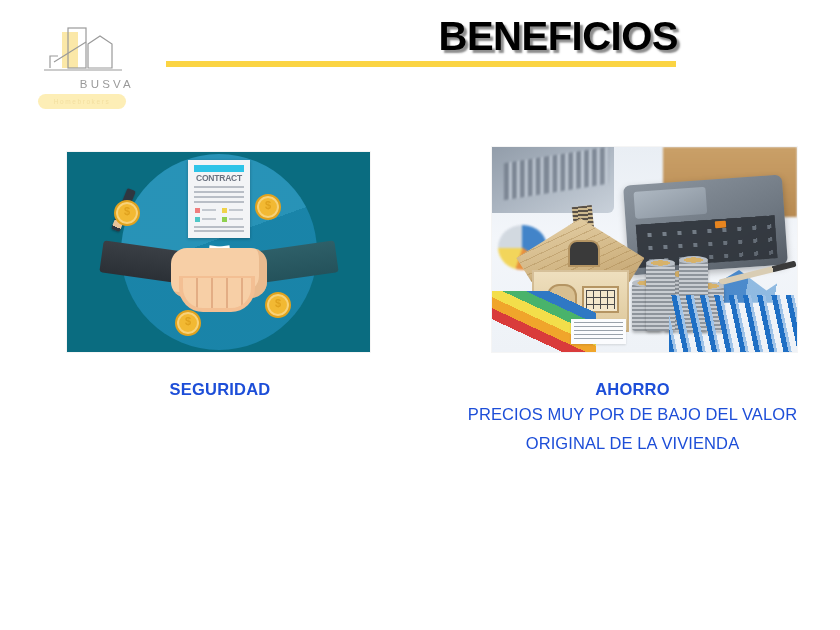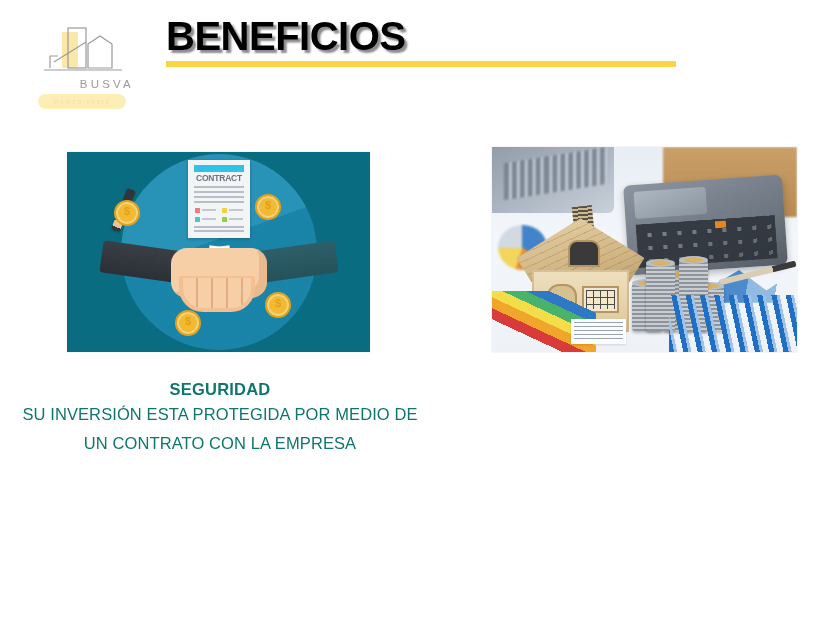--- a/index.html
+++ b/index.html
@@ -67,21 +67,21 @@
     color: #f3dfa0;
     line-height: 13px;
   }
 
   
   .title {
     position: absolute;
     left: 166px;
     top: 12px;
     width: 512px;
-    text-align: left;
+    text-align: right;
     font-size: 40px;
     font-weight: bold;
     letter-spacing: -0.5px;
     color: #000000;
     text-shadow: 3px 3px 2px rgba(120,120,120,0.85);
     line-height: 48px;
     white-space: nowrap;
   }
   .title-rule {
     position: absolute;
@@ -488,21 +488,21 @@
     content: "";
     position: absolute;
     inset: 3px;
     background: repeating-linear-gradient(180deg,#9aa2ab 0 1px, transparent 1px 4px);
   }
 
   
   .caption {
     margin-top: 26px;
     text-align: center;
-    color: #0f766e;
+    color: #1d4ed8;
   }
   .cap-head {
     font-size: 16.5px;
     font-weight: bold;
     letter-spacing: 0.2px;
     line-height: 22px;
   }
   .cap-body {
     font-size: 16.5px;
     font-weight: 400;
@@ -576,21 +576,20 @@
       <div class="hand-l"></div>
       <div class="hand-r"></div>
       <div class="cuff-l"></div>
       <div class="cuff-r"></div>
       <div class="palm"></div>
       <div class="fingers"></div>
     </div>
 
     <div class="caption cap-left">
       <div class="cap-head">SEGURIDAD</div>
-      <div class="cap-body">SU INVERSIÓN ESTA PROTEGIDA POR MEDIO DE UN CONTRATO CON LA EMPRESA</div>
     </div>
   </div>
 
   <div class="col col-right">
 
     <div class="figure fig-right">
       <div class="photo">
         <div class="p-desk"></div>
         <div class="p-laptop"></div>
         <div class="p-keys"></div>
@@ -625,15 +624,19 @@
           <div class="p-stack st4"></div>
           <div class="p-stack st5"></div>
         </div>
 
         <div class="p-chart-a"></div>
         <div class="p-chart-b"></div>
         <div class="p-paper"></div>
       </div>
     </div>
 
+    <div class="caption cap-right">
+      <div class="cap-head">AHORRO</div>
+      <div class="cap-body">PRECIOS MUY POR DE BAJO DEL VALOR ORIGINAL DE LA VIVIENDA</div>
+    </div>
   </div>
 
 </div>
 
 </body></html>

